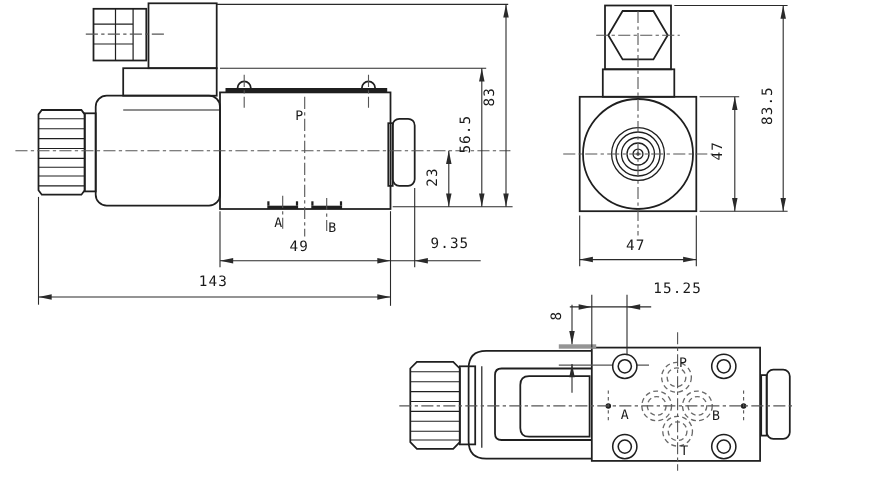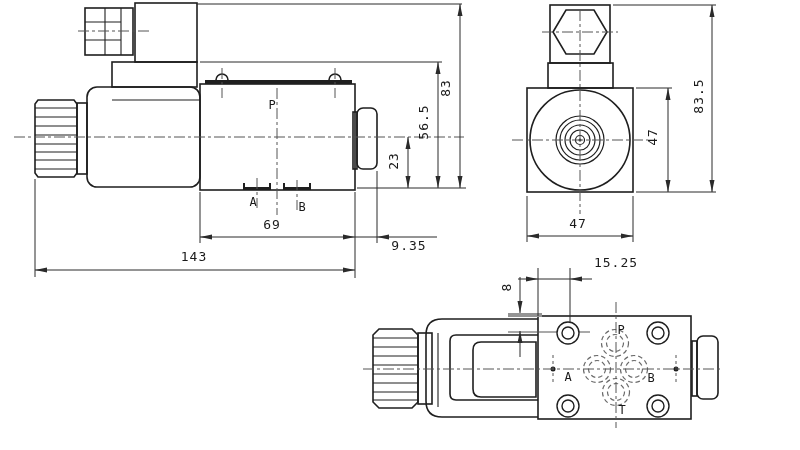--- a/index.html
+++ b/index.html
@@ -186,23 +186,23 @@
     <polygon points="538,279 526,276.5 526,281.5"></polygon>
     <polygon points="570,279 582,276.5 582,281.5"></polygon>
     <polygon points="520,313 517.5,301 522.5,301"></polygon>
     <polygon points="520,331 517.5,343 522.5,343"></polygon>
   </g>
 </svg>
 
 <span class="lbl port" style="left:264px;top:98px;width:16px;">P</span>
 <span class="lbl port" style="left:245px;top:195px;width:16px;">A</span>
 <span class="lbl port" style="left:294px;top:200px;width:16px;">B</span>
-<span class="lbl" style="left:257px;top:218px;width:30px;">69</span>
+<span class="lbl" style="left:257px;top:218px;width:30px;">49</span>
 <span class="lbl" style="left:172px;top:250px;width:44px;">143</span>
-<span class="lbl" style="left:385px;top:215px;width:48px;margin-top:24px;">9.35</span>
+<span class="lbl" style="left:385px;top:215px;width:48px;">9.35</span>
 <span class="lbl rot" style="left:379px;top:154px;width:30px;">23</span>
 <span class="lbl rot" style="left:401px;top:115px;width:46px;">56.5</span>
 <span class="lbl rot" style="left:431px;top:81px;width:30px;">83</span>
 
 <span class="lbl rot" style="left:638px;top:130px;width:30px;">47</span>
 <span class="lbl rot" style="left:676px;top:89px;width:46px;">83.5</span>
 <span class="lbl" style="left:563px;top:217px;width:30px;">47</span>
 
 <span class="lbl" style="left:588px;top:256px;width:56px;">15.25</span>
 <span class="lbl rot" style="left:499px;top:280px;width:16px;">8</span>

